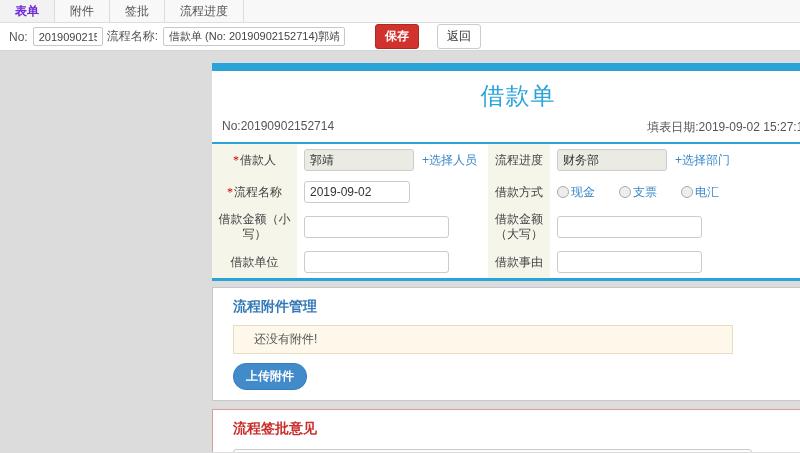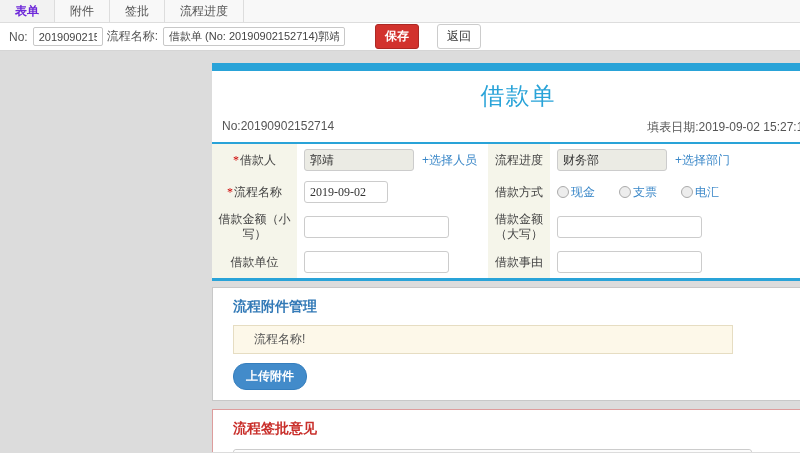--- a/index.html
+++ b/index.html
@@ -40,21 +40,21 @@
             text-align:center; color:#444; padding:4px 3px; line-height:15px; }
   .flabel.l { width:85px;font-family:Liberation Serif, serif; }
   .flabel.r { width:62px; }
   .ffield { display:flex; align-items:center; padding-left:7px; }
   .ffield.l { width:191px; }
   .ffield.r { flex:1; }
   .req { color:#cc0000; margin-right:1px; }
   .inp { height:22px; border:1px solid #ccc; border-radius:3px; font-size:12px; padding:0 5px;
          color:#333; font-family:inherit; background:#fff; }
   .inp.dis { background:#ebebe4; }
-  .w110 { width:110px; } .w100 { width:84px;font-family:Liberation Serif, serif; } .w145 { width:145px; }
+  .w110 { width:110px; } .w100 { width:106px; } .w145 { width:145px; }
   a.sel-link { color:#3a87c8; text-decoration:none; margin-left:8px; white-space:nowrap; cursor:pointer; }
   .radio-group { display:flex; align-items:center; gap:24px; }
   .radio-opt { display:flex; align-items:center; color:#3a87c8; cursor:pointer; }
   .radio-circle { width:12px; height:12px; border-radius:50%; border:1px solid #aaa;
                   background:#ededed; display:inline-block; margin-right:2px; }
 
   
   .attach-panel { margin-top:6px; border:1px solid #c8c8c8; padding:10px 0 10px 20px; }
   .attach-heading { color:#337ab7; font-weight:bold; font-size:14px; margin-bottom:9px; }
   .empty-box { width:500px; background:#fdf8e9; border:1px solid #e6ddc2; color:#555;
@@ -172,21 +172,21 @@
       <div class="ffield r">
         <input class="inp w145" value="" style="">
       </div>
     </div>
 
     <div class="blue-line thick"></div>
   </div>
 
   <div class="panel attach-panel">
     <div class="attach-heading">流程附件管理</div>
-    <div class="empty-box">流程名称!</div>
+    <div class="empty-box">还没有附件!</div>
     <button class="upload-btn">上传附件</button>
   </div>
 
   <div class="panel approve-panel">
     <div class="approve-heading">流程签批意见</div>
     <div class="editor">
       <div class="ed-toolbar">
         
         
         

